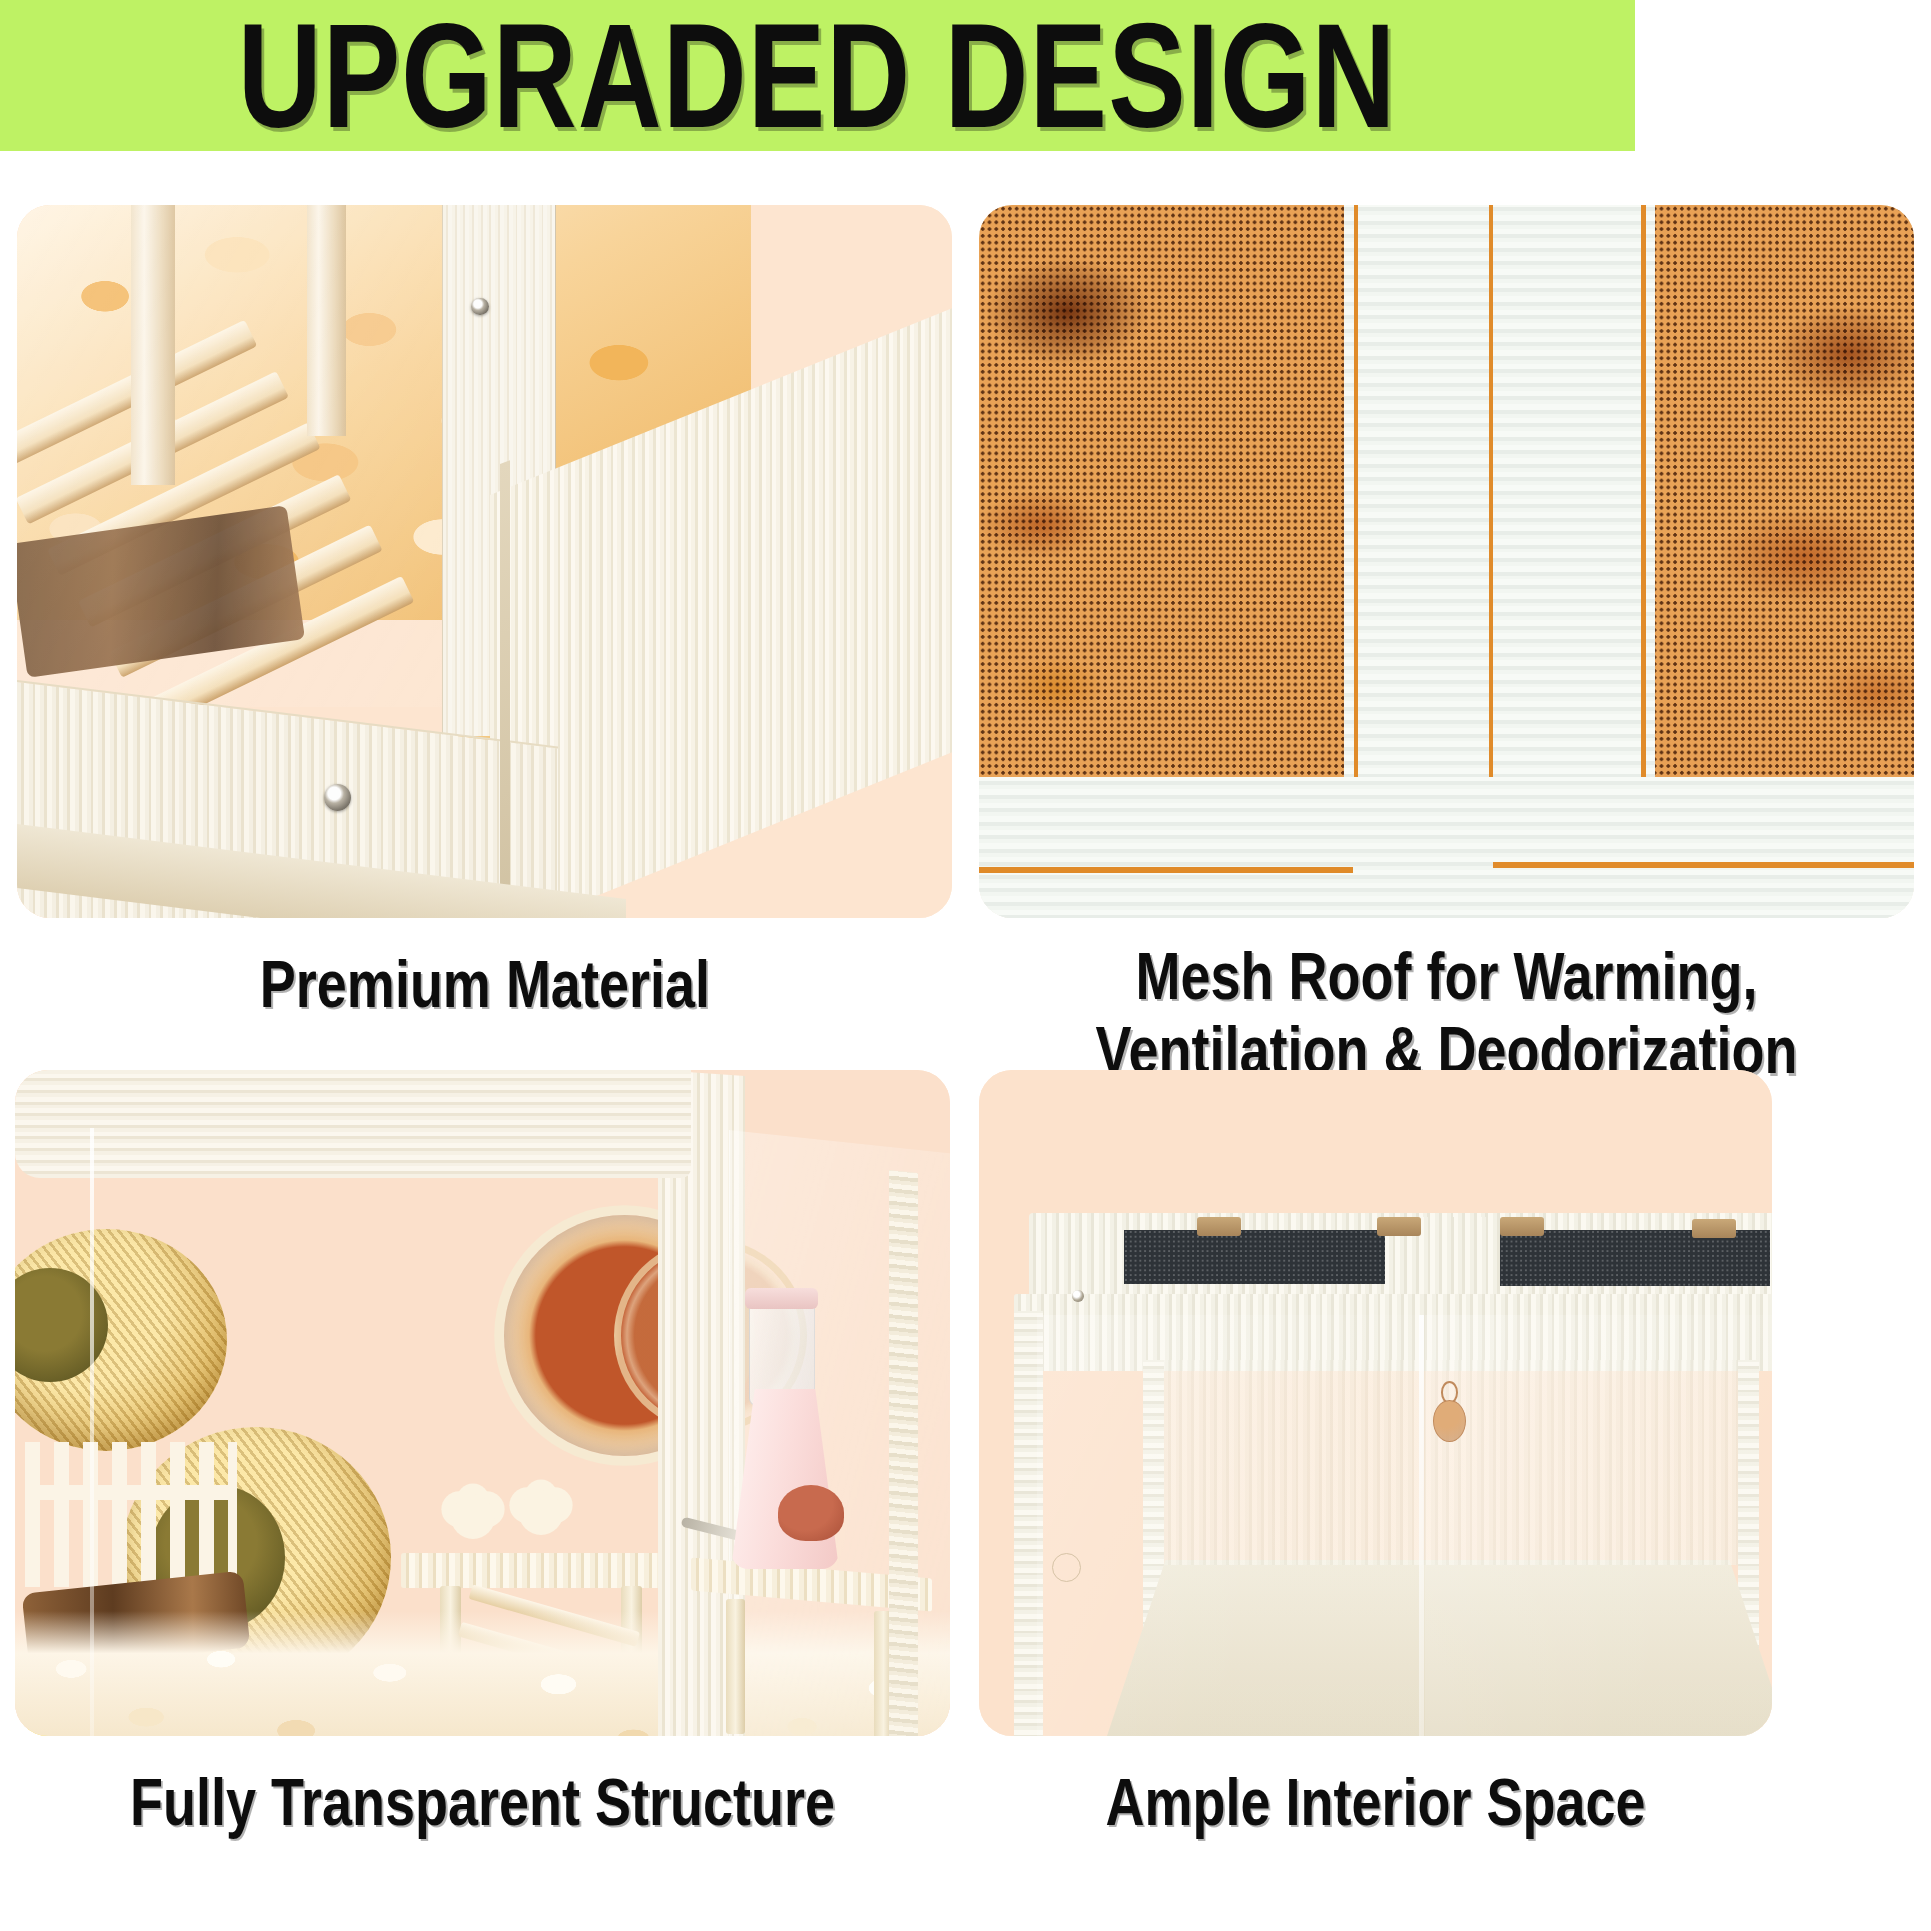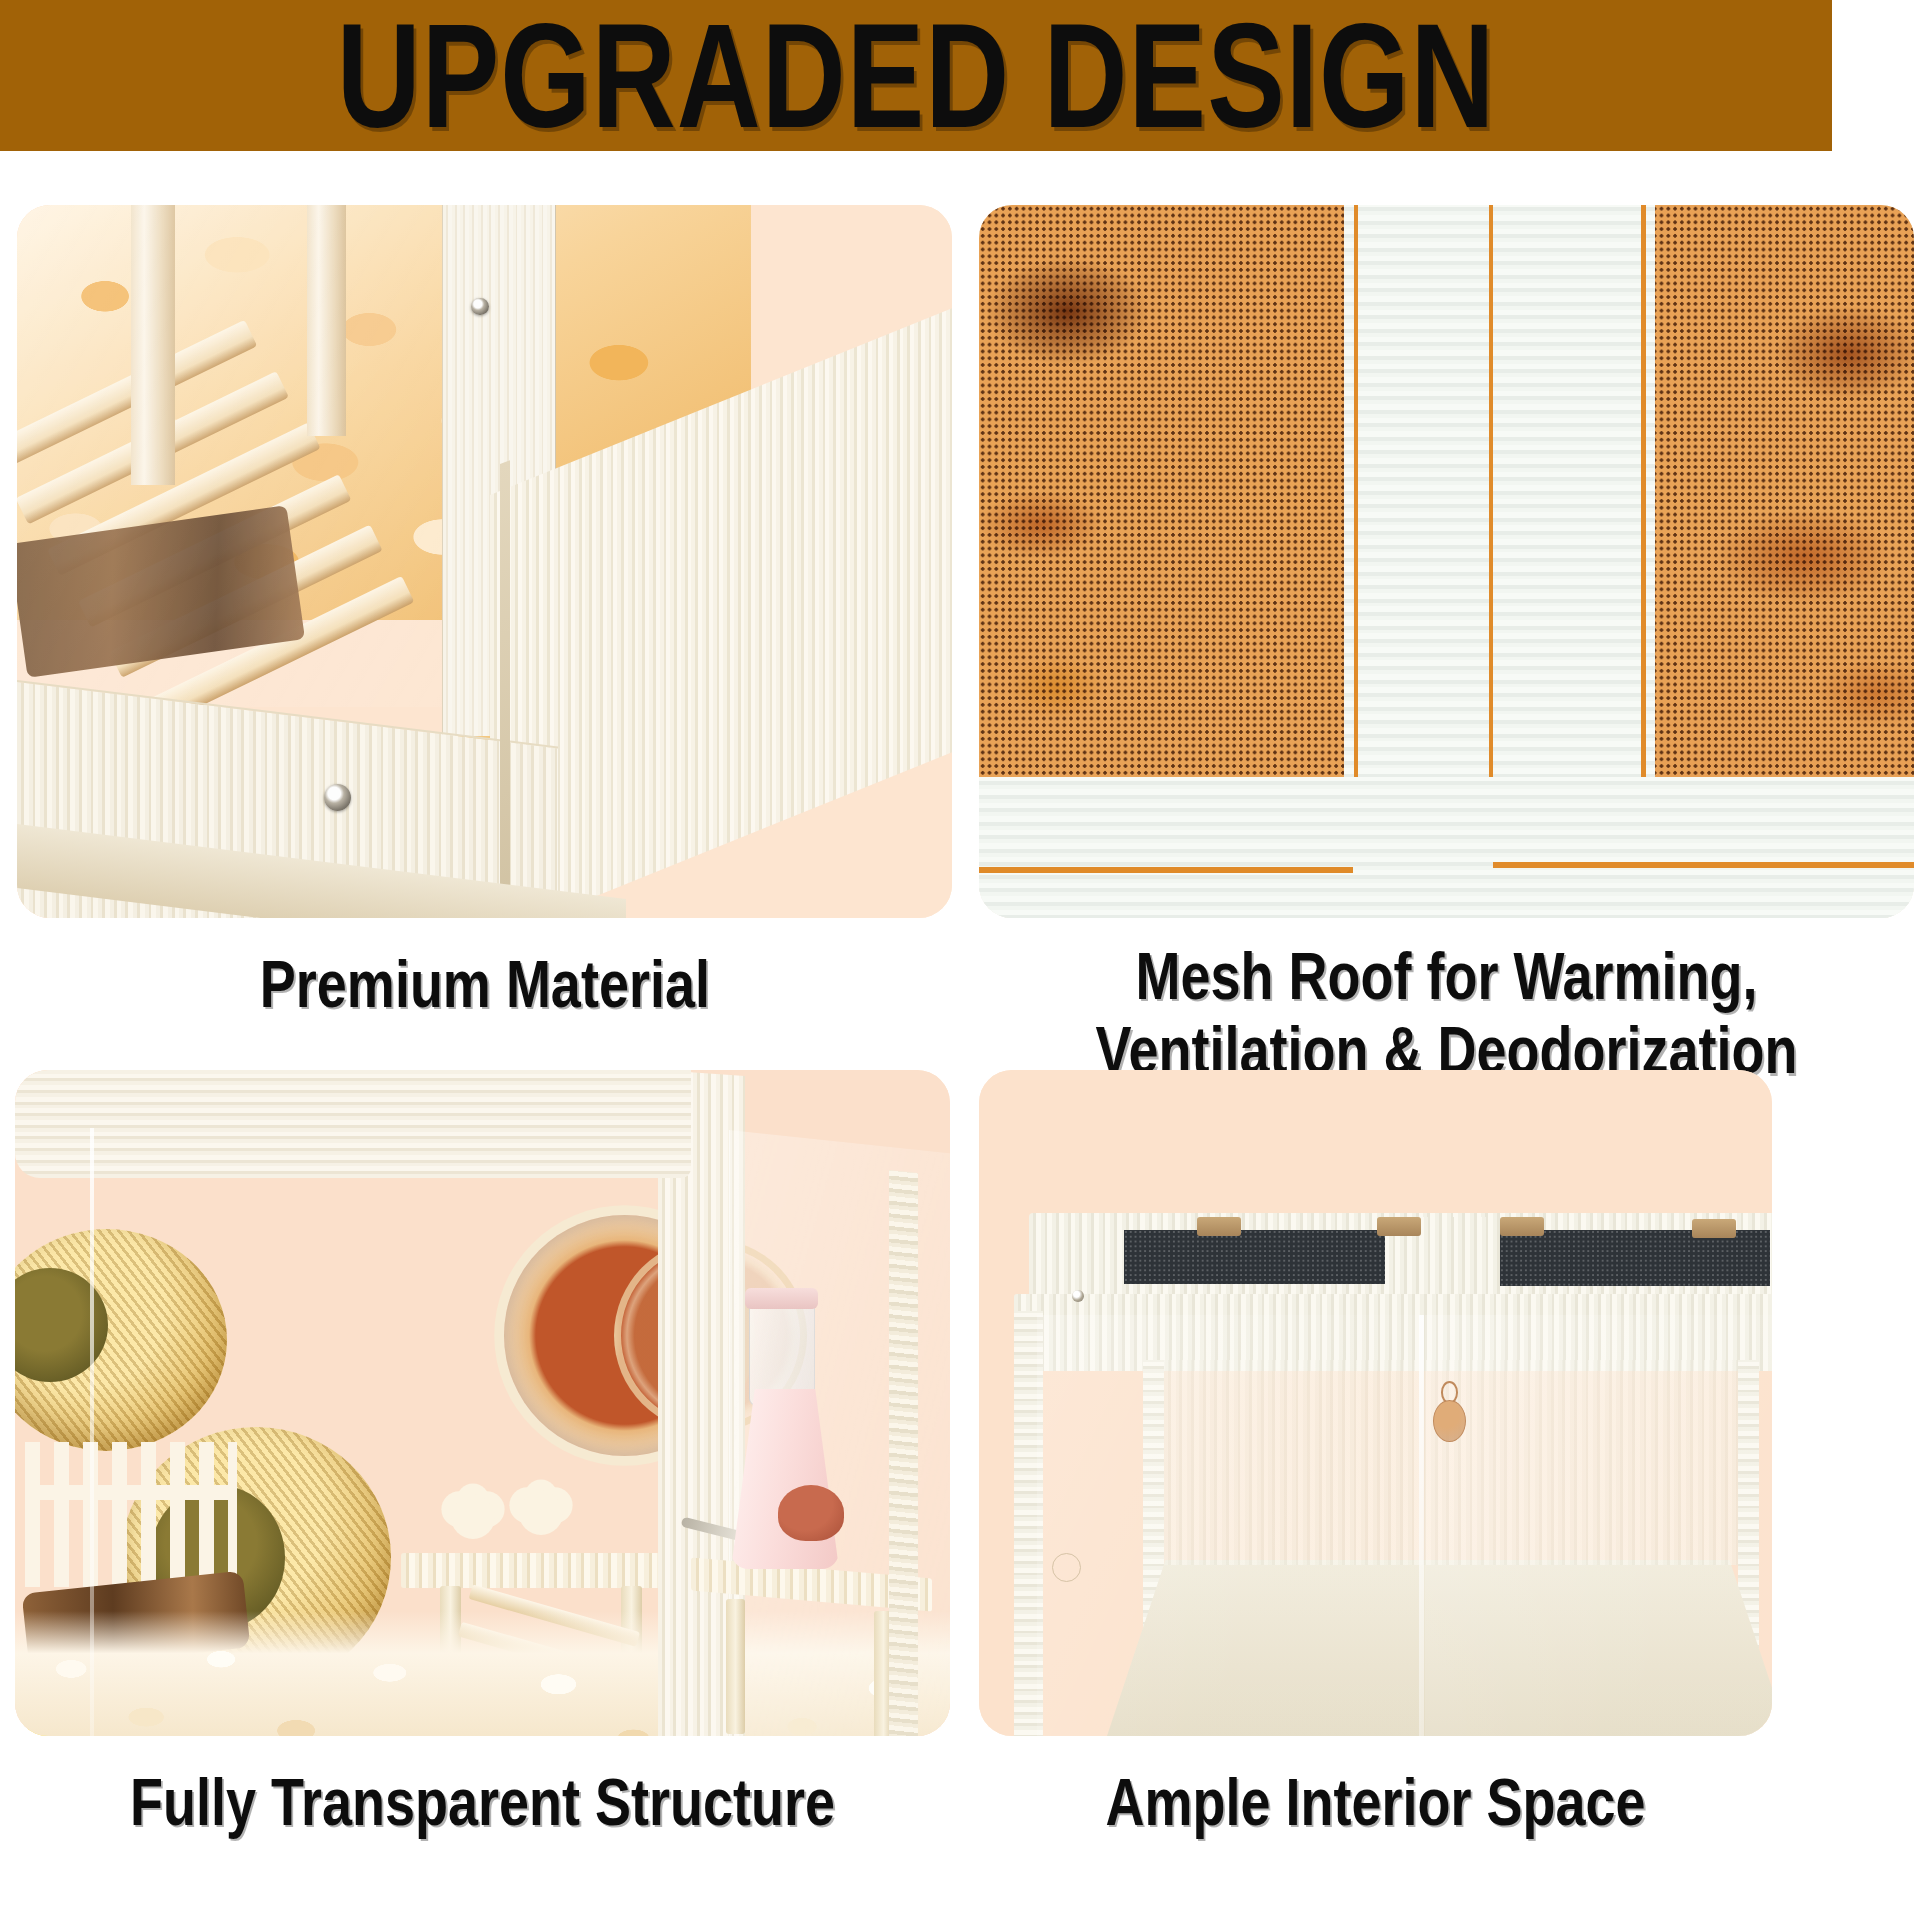--- a/index.html
+++ b/index.html
@@ -6,22 +6,22 @@
   html, body {
     width: 1931px; height: 1931px;
     background: #ffffff;
     font-family: "Liberation Sans", sans-serif;
     overflow: hidden;
   }
 
   
   .header-band {
     position: absolute; left: 0; top: 0;
-    width: 1832px; height: 151px;
-    background: #a16207;
+    width: 1635px; height: 151px;
+    background: #bef264;
     display: flex; align-items: center; justify-content: center;
   }
   .header-title {
     font-family: "Liberation Sans Narrow", "Liberation Sans", sans-serif;
     font-weight: 700;
     font-size: 114px;
     letter-spacing: 1px;
     color: #0d0d0d;
     transform: scaleX(1.02) scaleY(1.30);
     transform-origin: center center;

